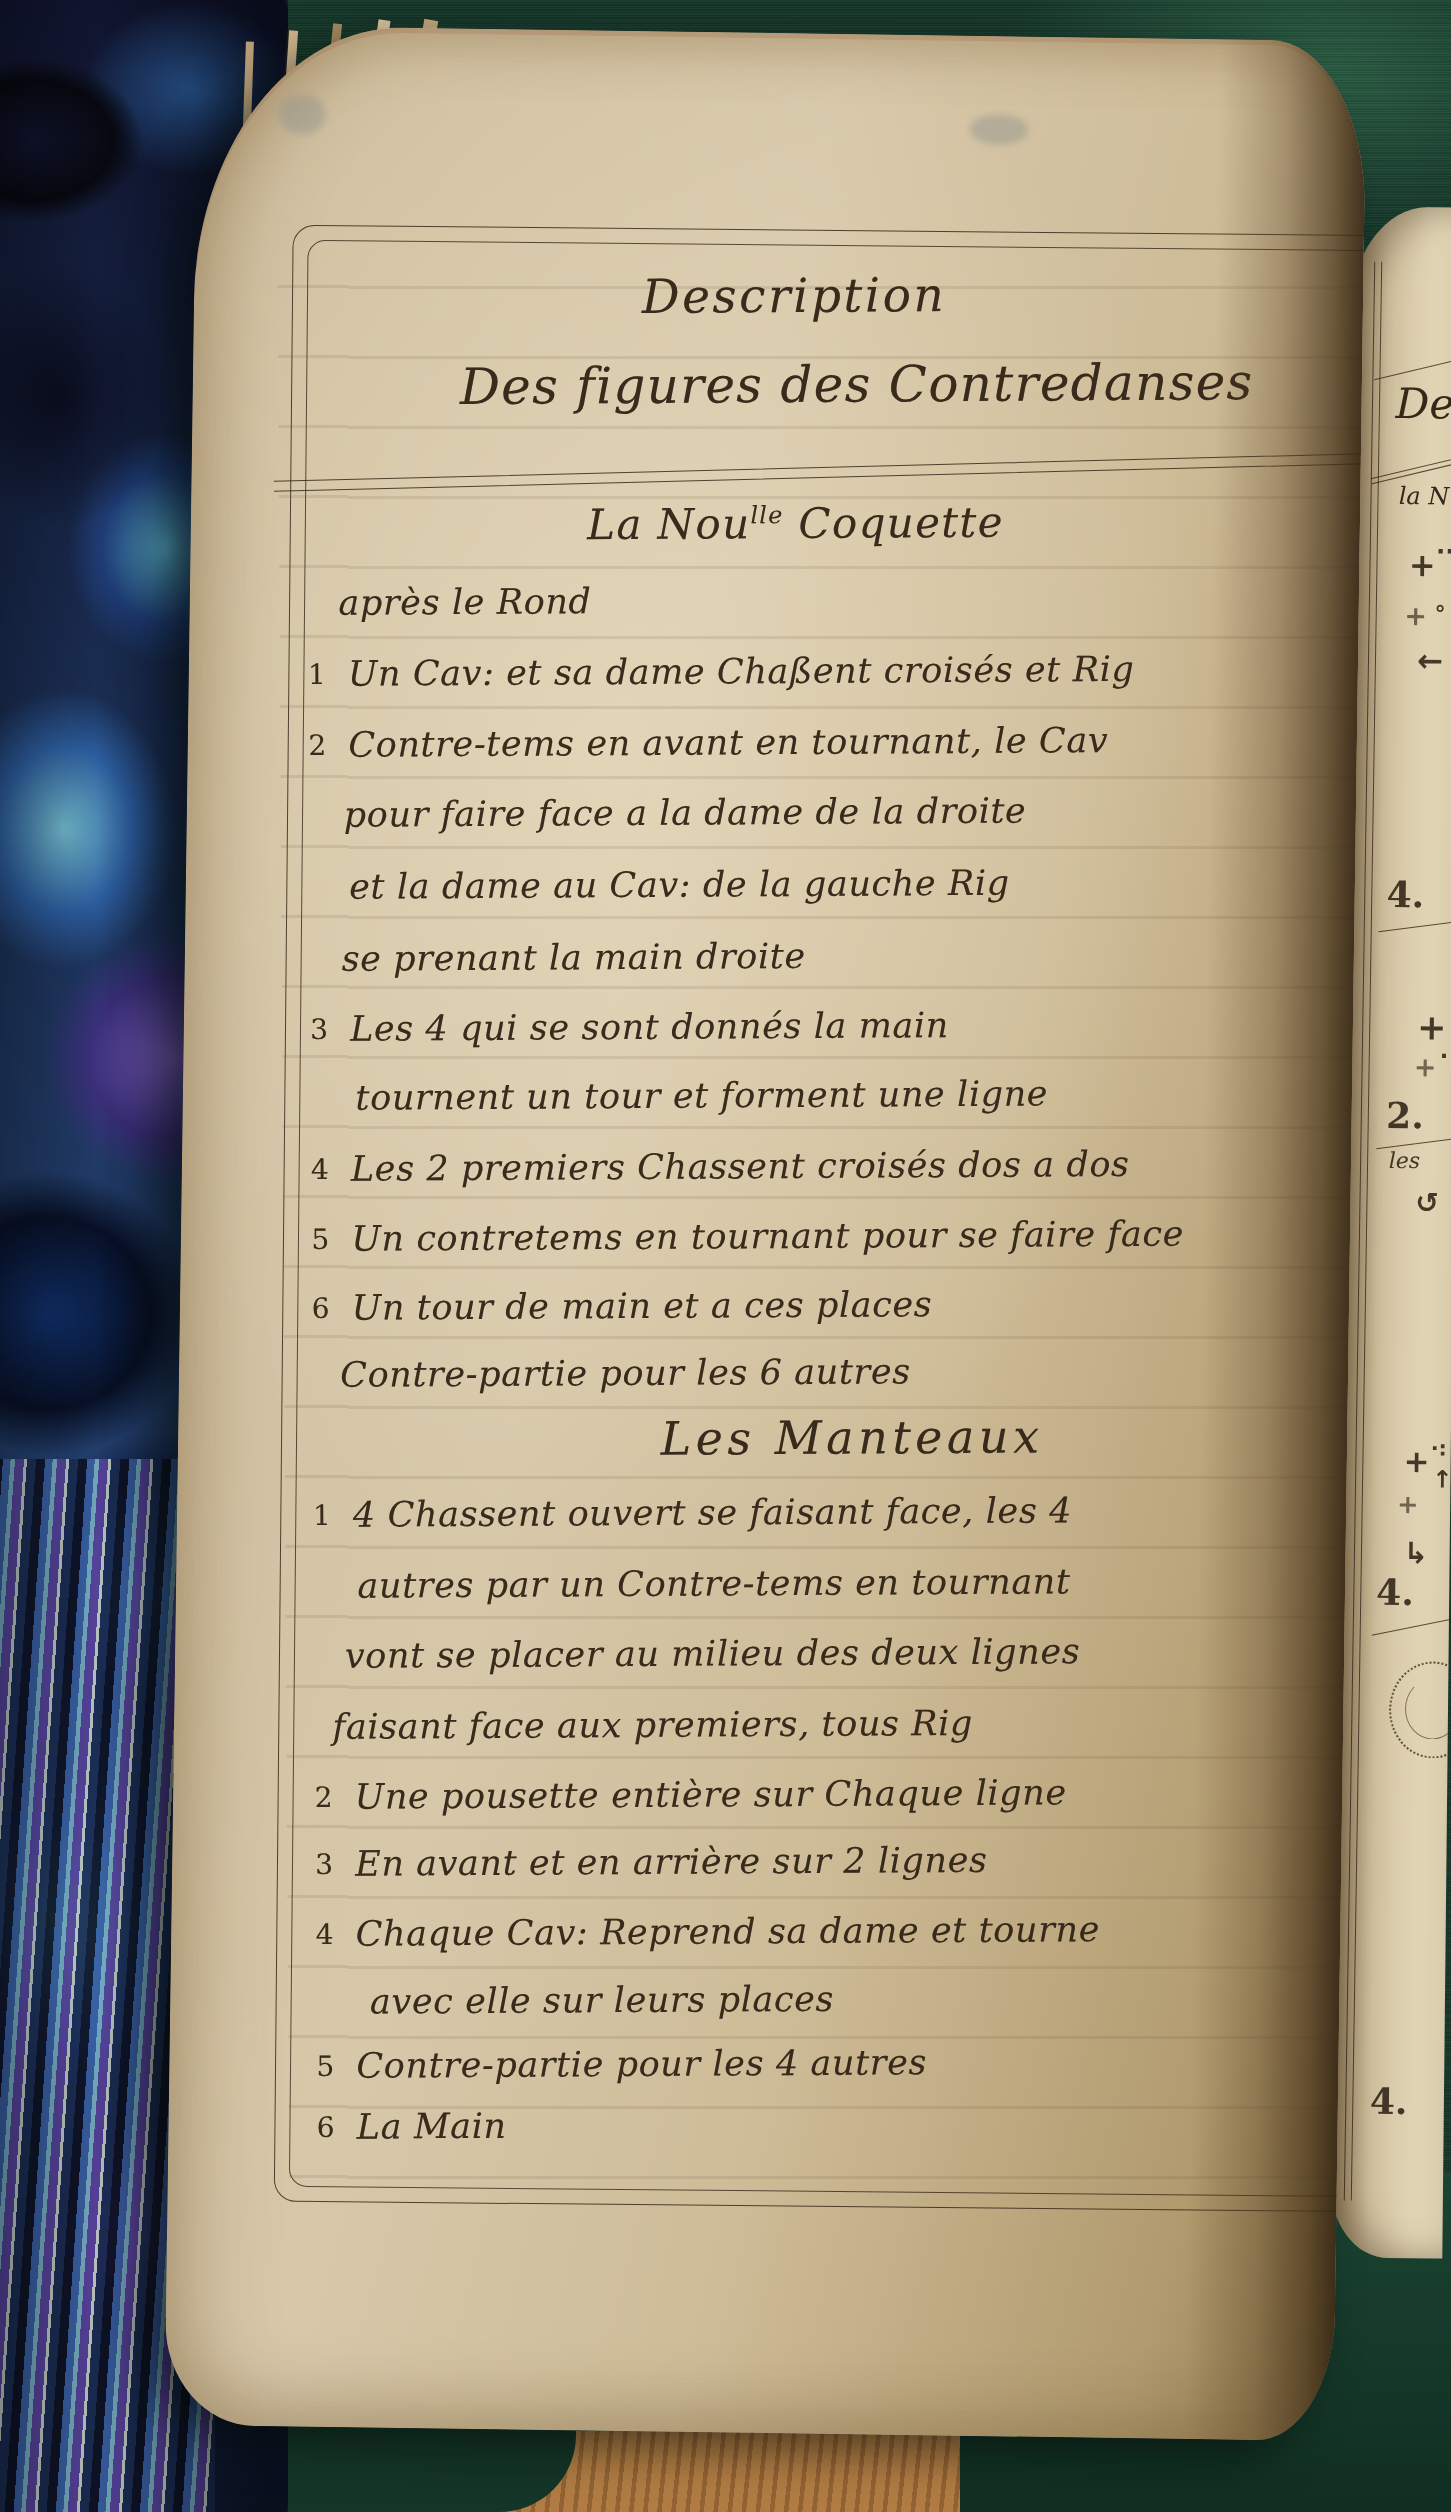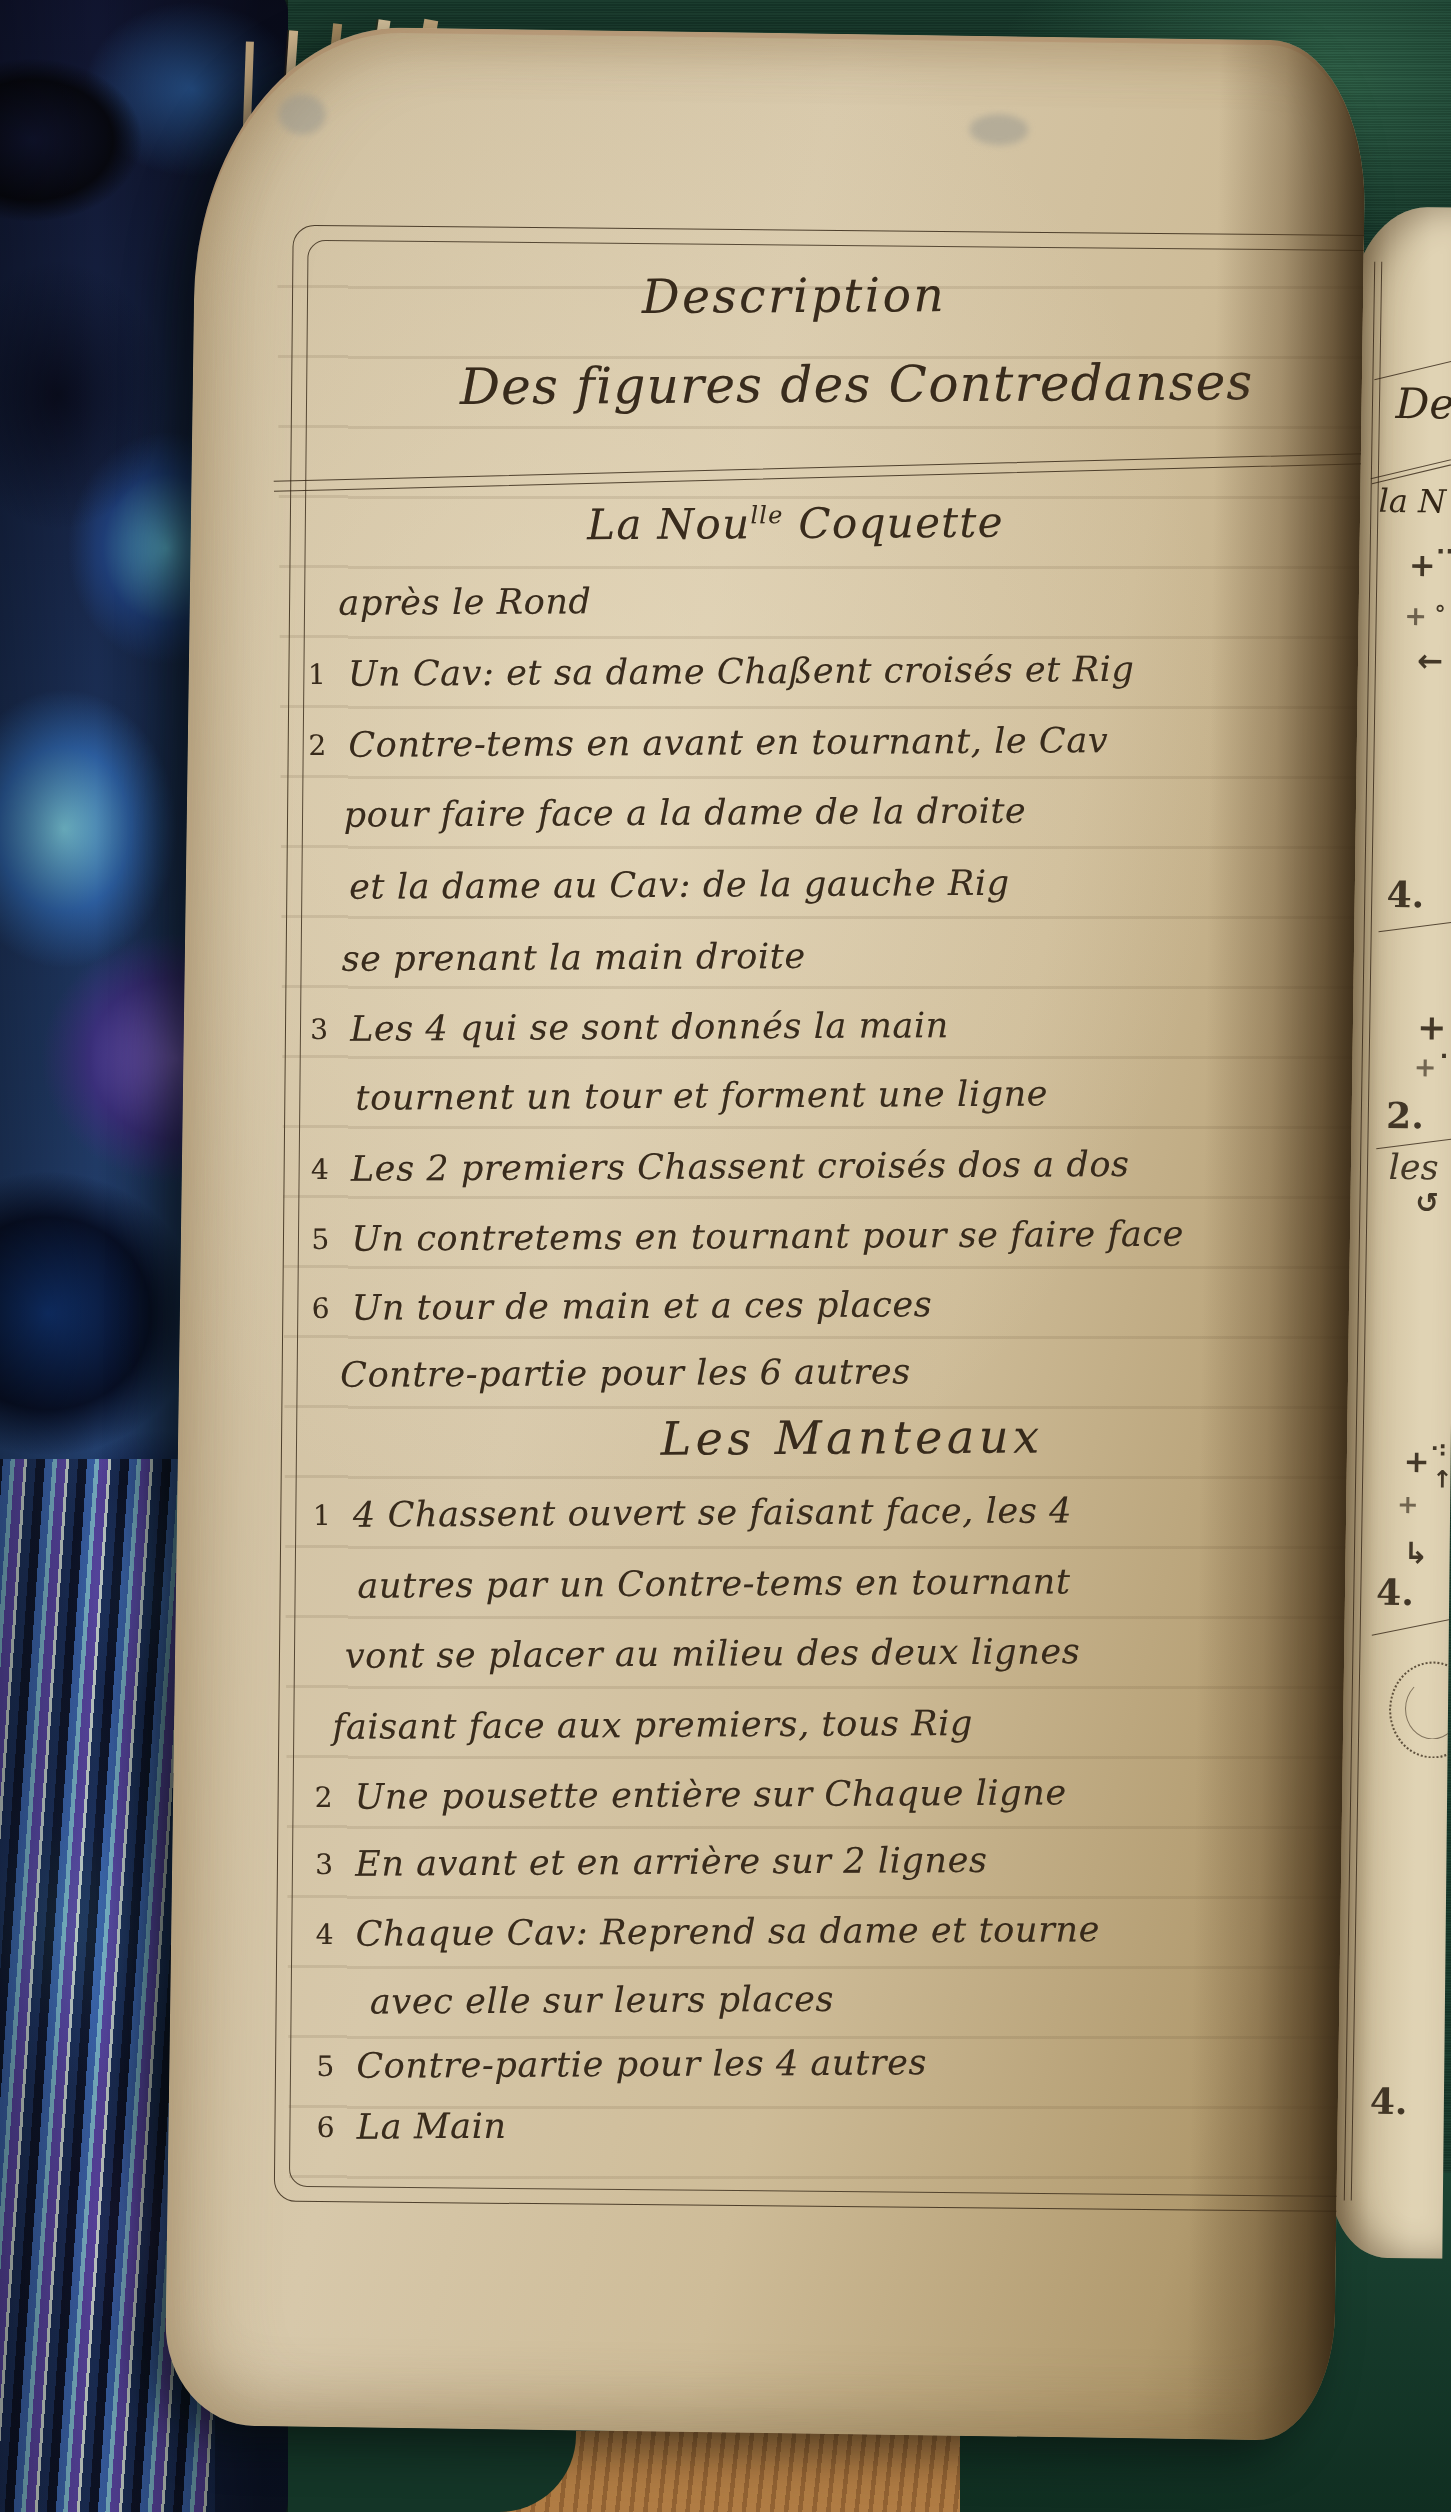--- a/index.html
+++ b/index.html
@@ -145,38 +145,38 @@
     <div class="s s3"></div>
     <div class="s s4"></div>
     <div class="s s5"></div>
   </div>
 
   <div class="right-page">
     <div class="vline"></div>
     <div class="rp-rule" style="left:24px;top:161px;width:96px;transform:rotate(-14deg);"></div>
     <div class="rp-text" style="left:47px;top:172px;font-size:42px;">De</div>
     <div class="rp-rule dbl" style="left:22px;top:259px;width:104px;transform:rotate(-14deg);"></div>
-    <div class="rp-text" style="left:31px;top:275px;font-size:32px;">la N</div>
+    <div class="rp-text" style="left:31px;top:275px;font-size:24px;padding-left:20px;">la N</div>
 
     <span class="mark" style="left:62px;top:342px;font-size:32px;">+</span>
     <span class="mark" style="left:89px;top:332px;font-size:24px;">··</span>
     <span class="mark" style="left:58px;top:395px;font-size:27px;opacity:.72;">+</span>
     <span class="mark" style="left:88px;top:396px;font-size:22px;">°</span>
     <span class="mark" style="left:71px;top:438px;font-size:31px;">←</span>
 
     <span class="mark" style="left:43px;top:669px;font-size:36px;font-family:'DejaVu Serif',serif;">4.</span>
     <div class="rp-rule" style="left:35px;top:719px;width:80px;transform:rotate(-8deg);"></div>
 
     <span class="mark" style="left:75px;top:803px;font-size:35px;">+</span>
     <span class="mark" style="left:72px;top:846px;font-size:27px;opacity:.7;">+</span>
     <span class="mark" style="left:98px;top:838px;font-size:22px;">·</span>
 
     <span class="mark" style="left:45px;top:890px;font-size:36px;font-family:'DejaVu Serif',serif;">2.</span>
     <div class="rp-rule" style="left:35px;top:936px;width:80px;transform:rotate(-8deg);"></div>
-    <span class="mark" style="left:48px;top:943px;font-size:35px;font-style:italic;font-weight:normal;font-family:'DejaVu Serif',serif;text-align:center;">les</span>
+    <span class="mark" style="left:48px;top:943px;font-size:22px;font-style:italic;font-weight:normal;font-family:'DejaVu Serif',serif;text-align:center;">les</span>
     <span class="mark" style="left:75px;top:982px;font-size:28px;">↺</span>
 
     <span class="mark" style="left:66px;top:1239px;font-size:31px;">+</span>
     <span class="mark" style="left:93px;top:1231px;font-size:20.5px;">·:</span>
     <span class="mark" style="left:95px;top:1260px;font-size:24px;">↑</span>
     <span class="mark" style="left:60px;top:1285px;font-size:25.6px;opacity:.7;">+</span>
     <span class="mark" style="left:67px;top:1332px;font-size:29.4px;">↳</span>
 
     <span class="mark" style="left:40px;top:1367px;font-size:36px;font-family:'DejaVu Serif',serif;">4.</span>
     <div class="rp-rule" style="left:35px;top:1418px;width:96px;transform:rotate(-12deg);"></div>

